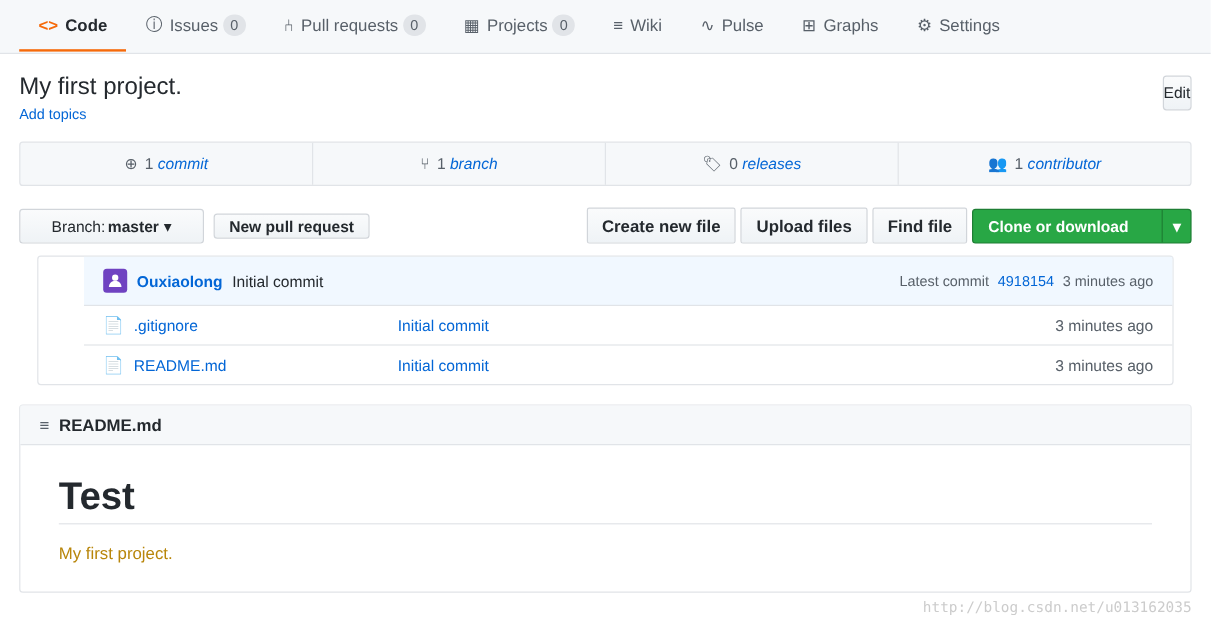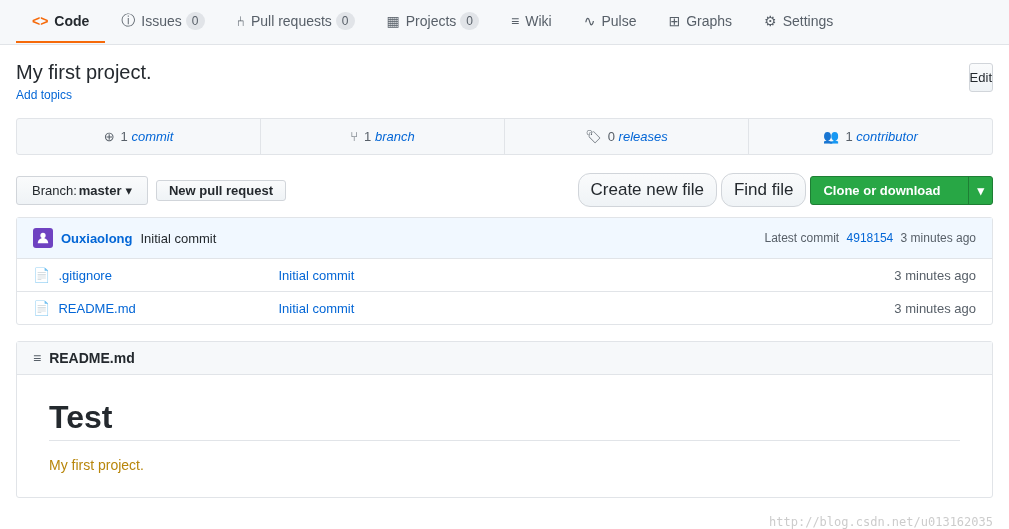--- a/index.html
+++ b/index.html
@@ -22,34 +22,34 @@
     .stat-item { flex: 1; display: flex; align-items: center; justify-content: center; padding: 10px; border-right: 1px solid #e1e4e8; font-size: 13px; color: #586069; cursor: pointer; }
     .stat-item:last-child { border-right: none; }
     .stat-item .stat-icon { margin-right: 6px; color: #586069; }
     .stat-item a { color: #0366d6; text-decoration: none; font-style: italic; }
     
     
     .toolbar { display: flex; align-items: center; justify-content: space-between; padding: 10px 16px; }
     .toolbar-left { display: flex; align-items: center; gap: 8px; }
     .toolbar-right { display: flex; align-items: center; gap: 4px; }
     
-    .branch-selector { display: flex; align-items: center; border: 1px solid #d1d5da; border-radius: 3px; background: linear-gradient(#fafbfc, #eff3f6); padding: 6px 15px; cursor: pointer; font-size: 13px; }
+    .branch-selector { display: flex; align-items: center; border: 1px solid #d1d5da; border-radius: 3px; background: linear-gradient(#fafbfc, #eff3f6); padding: 6px 26px; cursor: pointer; font-size: 13px; }
     .branch-selector .branch-label { font-weight: 600; margin-left: 2px; }
     .branch-selector .caret { margin-left: 4px; }
     
     .new-pr-btn { padding: 2px 12px; font-size: 13px; border: 1px solid #d1d5da; border-radius: 3px; background: linear-gradient(#fafbfc, #eff3f6); cursor: pointer; color: #24292e; font-weight: 600; }
     
-    .action-btn { padding: 6px 12px; font-size: 17px; border: 1px solid #d1d5da; border-radius: 12px; background: linear-gradient(#fafbfc, #eff3f6); cursor: pointer; color: #24292e; }
+    .action-btn { padding: 6px 12px; font-size: 14px; border: 1px solid #d1d5da; border-radius: 2px; background: linear-gradient(#fafbfc, #eff3f6); cursor: pointer; color: #24292e; font-weight: bold; }
     
     .clone-btn { display: flex; align-items: center; background: #28a745; border: 1px solid #1e7e34; border-radius: 3px; color: #fff; cursor: pointer; font-size: 13px; font-weight: 600; gap: 16px; }
     .clone-btn .clone-text { padding: 6px 12px; }
     .clone-btn .clone-caret { padding: 6px 8px; border-left: 1px solid #1e7e34; }
     
     
-    .file-table { border: 1px solid #e1e4e8; border-radius: 3px; margin: 0 16px; }
+    .file-table { border: 1px solid #e1e4e8; border-radius: 3px; margin: 0 31px; padding-left: 38px; }
     .commit-row { display: flex; align-items: center; justify-content: space-between; padding: 10px 16px; background: #f1f8ff; border-bottom: 1px solid #e1e4e8; }
     .commit-row-left { display: flex; align-items: center; gap: 8px; }
     .avatar-box { width: 20px; height: 20px; background: #6f42c1; border-radius: 3px; display: flex; align-items: center; justify-content: center; }
     .commit-author { color: #0366d6; font-weight: 600; font-size: 13px; text-decoration: none; }
     .commit-msg { font-size: 13px; color: #24292e; }
     .commit-row-right { font-size: 12px; color: #586069; }
     .latest-commit-label { margin-right: 4px; }
     .commit-sha { color: #0366d6; text-decoration: none; }
     
     .file-row { display: flex; align-items: center; padding: 8px 16px; border-bottom: 1px solid #e1e4e8; font-size: 13px; }
@@ -61,21 +61,21 @@
     .file-time { color: #586069; text-align: right; }
     
     
     .readme-container { border: 1px solid #e1e4e8; border-radius: 3px; margin: 16px 16px 0; }
     .readme-header { display: flex; align-items: center; padding: 8px 16px; background: #f6f8fa; border-bottom: 1px solid #e1e4e8; font-size: 14px; font-weight: 600; }
     .readme-header .readme-icon { margin-right: 8px; color: #586069; }
     .readme-content { padding: 24px 32px; min-height: 100px; }
     .readme-content h1 { font-size: 32px; font-weight: 700; border-bottom: 1px solid #e1e4e8; padding-bottom: 4px; margin-bottom: 16px; }
     .readme-content p { font-size: 14px; color: #b8860b; }
     
-    .watermark { position: absolute; bottom: 0; right: 16px; font-size: 12px; color: #ccc; font-family: monospace; }
+    .watermark { position: absolute; bottom: 16px; right: 16px; font-size: 12px; color: #ccc; font-family: monospace; }
     
     .page-wrapper { position: relative; width: 1009px; min-height: 529px; overflow: hidden; }
   </style>
 </head>
 <body>
 
 <div class="page-wrapper">
 
   <nav class="nav-tabs">
 
@@ -154,20 +154,21 @@
     <div class="toolbar-left">
       <div class="branch-selector">
         <span>Branch:</span>
         <span class="branch-label">master</span>
         <span class="caret">▾</span>
       </div>
       <button class="new-pr-btn">New pull request</button>
     </div>
     <div class="toolbar-right">
       <button class="action-btn">Create new file</button>
+      <button class="action-btn">Upload files</button>
       <button class="action-btn">Find file</button>
       <div class="clone-btn">
         <span class="clone-text">Clone or download</span>
         <span class="clone-caret">▾</span>
       </div>
     </div>
   </div>
 
   <div class="file-table">
 

